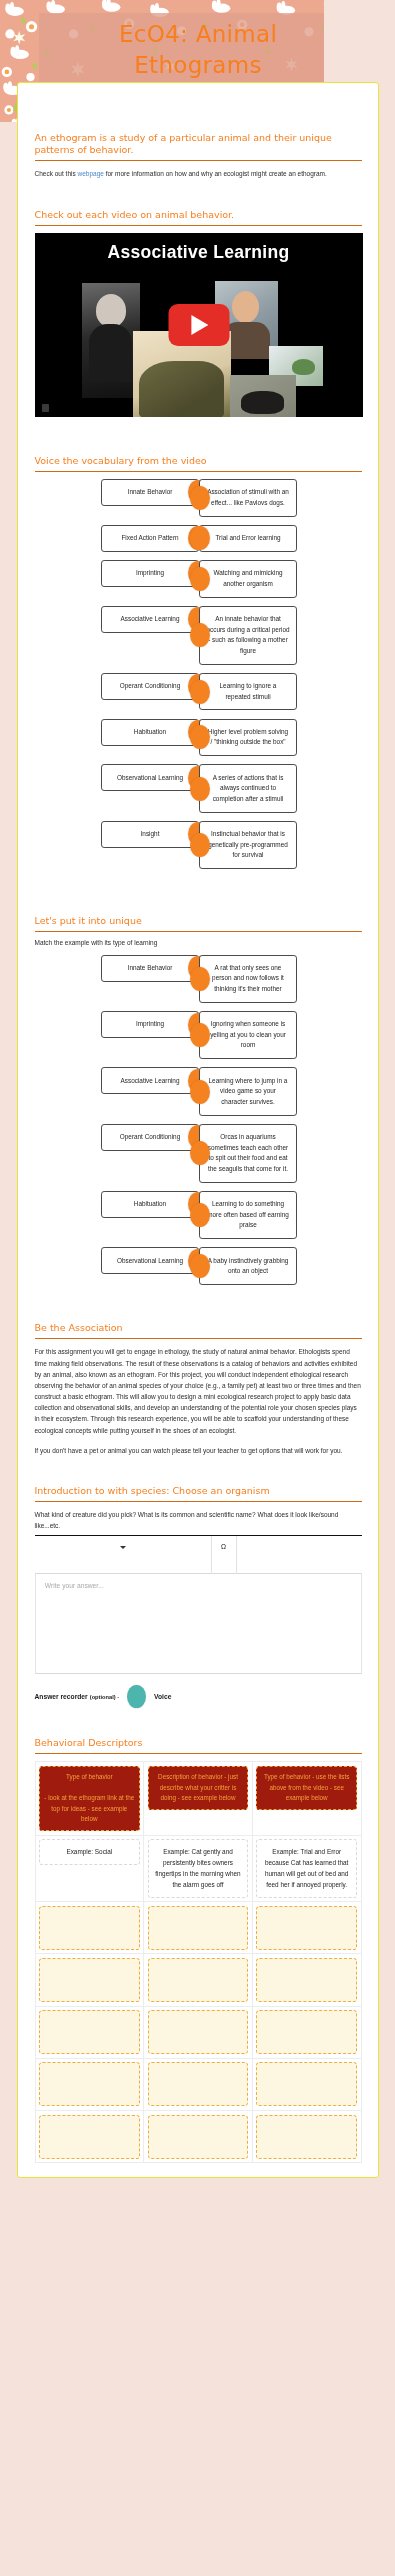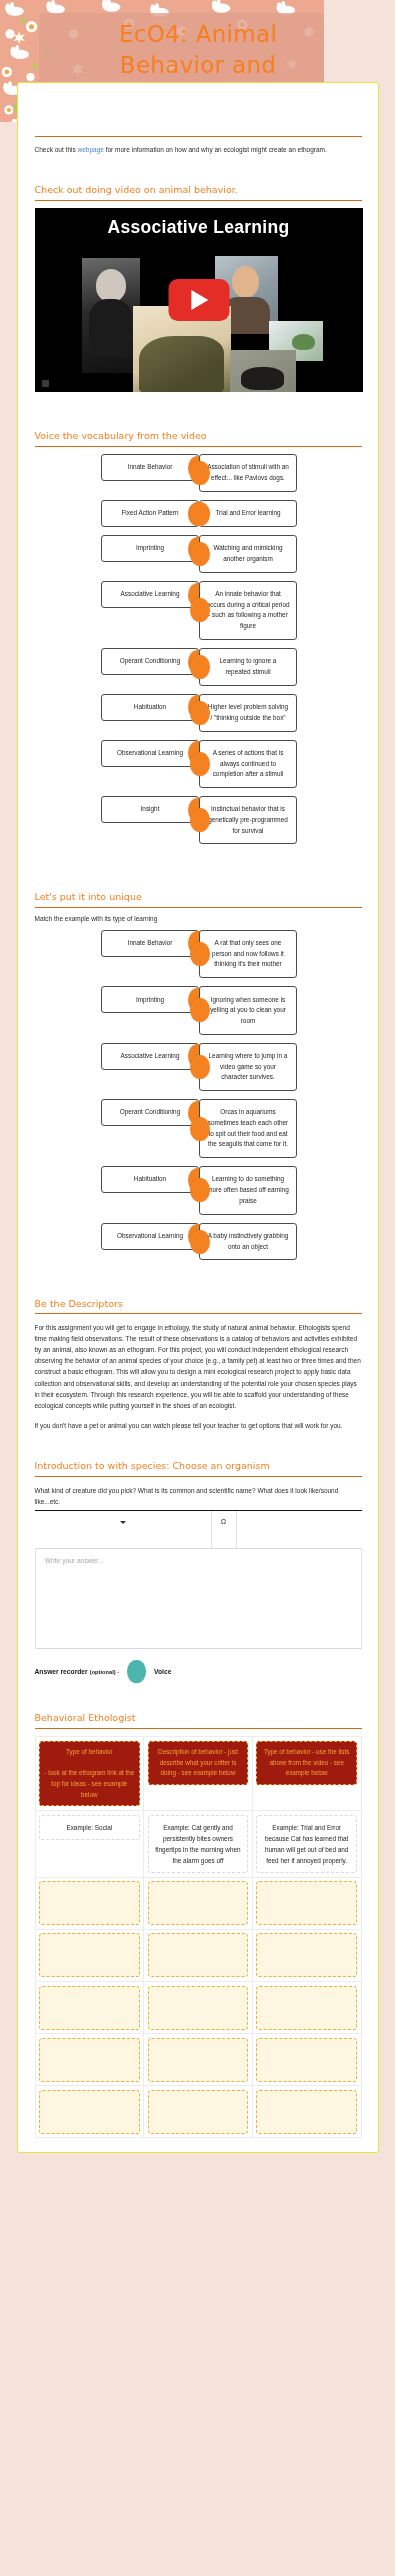--- a/index.html
+++ b/index.html
@@ -436,37 +436,37 @@
         <path d="M740 96 l2.6 9 9 -2.6 -6 7 6 7 -9 -2.6 -2.6 9 -2.6 -9 -9 2.6 6 -7 -6 -7 9 2.6z"></path>
         <path d="M330 116 l2.6 9 9 -2.6 -6 7 6 7 -9 -2.6 -2.6 9 -2.6 -9 -9 2.6 6 -7 -6 -7 9 2.6z"></path>
         <path d="M566 112 l2.6 9 9 -2.6 -6 7 6 7 -9 -2.6 -2.6 9 -2.6 -9 -9 2.6 6 -7 -6 -7 9 2.6z"></path>
       </g>
     </svg>
   </div>
 
   <div class="title-band"></div>
   <div class="title-text">
     <div>EcO4: Animal</div>
-    <div>Behavior and</div>
     <div>Ethograms</div>
   </div>
   <div class="hero-foot"></div>
 </div>
 
 <div class="card">
   <div class="spacer-top"></div>
 
   <div class="inner">
 
+    <div class="hand lg">An ethogram is a study of a particular animal and their unique patterns of behavior.</div>
     <hr class="rule">
     <p class="body-text"><span>Check out this </span><a class="link" href="#">webpage</a><span> for more information on how and why an ecologist might create an ethogram.</span></p>
 
     <div class="gap-lg"></div>
 
-    <div class="hand lg">Check out doing video on animal behavior.</div>
+    <div class="hand lg">Check out each video on animal behavior.</div>
     <hr class="rule">
 
     <div class="video-wrap">
       <div class="video-title">Associative Learning</div>
       <div class="vt-pavlov"></div>
       <div class="vt-man"></div>
       <div class="vt-dog"></div>
       <div class="vt-bird"></div>
       <div class="vt-bear"></div>
       <div class="play-btn">
@@ -681,21 +681,21 @@
             <div class="mbox right">
               <span class="dot"></span>
               <span>A baby instinctively grabbing onto an object</span>
             </div>
           </div>
         </div>
       </div>
 
     <div class="gap-lg"></div>
 
-    <div class="hand lg">Be the Descriptors</div>
+    <div class="hand lg">Be the Association</div>
     <hr class="rule">
     <p class="body-text">For this assignment you will get to engage in ethology, the study of natural animal behavior. Ethologists spend time making field observations. The result of these observations is a catalog of behaviors and activities exhibited by an animal, also known as an ethogram. For this project, you will conduct independent ethological research observing the behavior of an animal species of your choice (e.g., a family pet) at least two or three times and then construct a basic ethogram. This will allow you to design a mini ecological research project to apply basic data collection and observational skills, and develop an understanding of the potential role your chosen species plays in their ecosystem. Through this research experience, you will be able to scaffold your understanding of these ecological concepts while putting yourself in the shoes of an ecologist.</p>
     <div class="gap-sm"></div>
     <p class="body-text">If you don't have a pet or animal you can watch please tell your teacher to get options that will work for you.</p>
 
     <div class="gap-lg"></div>
 
     <div class="hand lg">Introduction to with species:  Choose an organism</div>
     <hr class="rule">
     <p class="body-text">What kind of creature did you pick?  What is its common and scientific name?  What does it look like/sound like...etc.</p>
@@ -713,21 +713,21 @@
       <div class="recorder-row">
         <b>Answer recorder</b>
         <span class="recorder-opt">(optional) -</span>
         <span class="teal-dot"></span>
         <b>Voice</b>
       </div>
     </div>
 
     <div class="gap-lg"></div>
 
-    <div class="hand lg">Behavioral Ethologist</div>
+    <div class="hand lg">Behavioral Descriptors</div>
     <hr class="rule">
     <table class="bd-table">
       <tbody id="bd-body">
           <tr>
             <td>
               <div class="hdr-cell">Type of behavior<br><br>- look at the ethogram link at the top for ideas - see example below</div>
             </td>
             <td>
               <div class="hdr-cell">Description of behavior - just describe what your critter is doing - see example below</div>
             </td>

